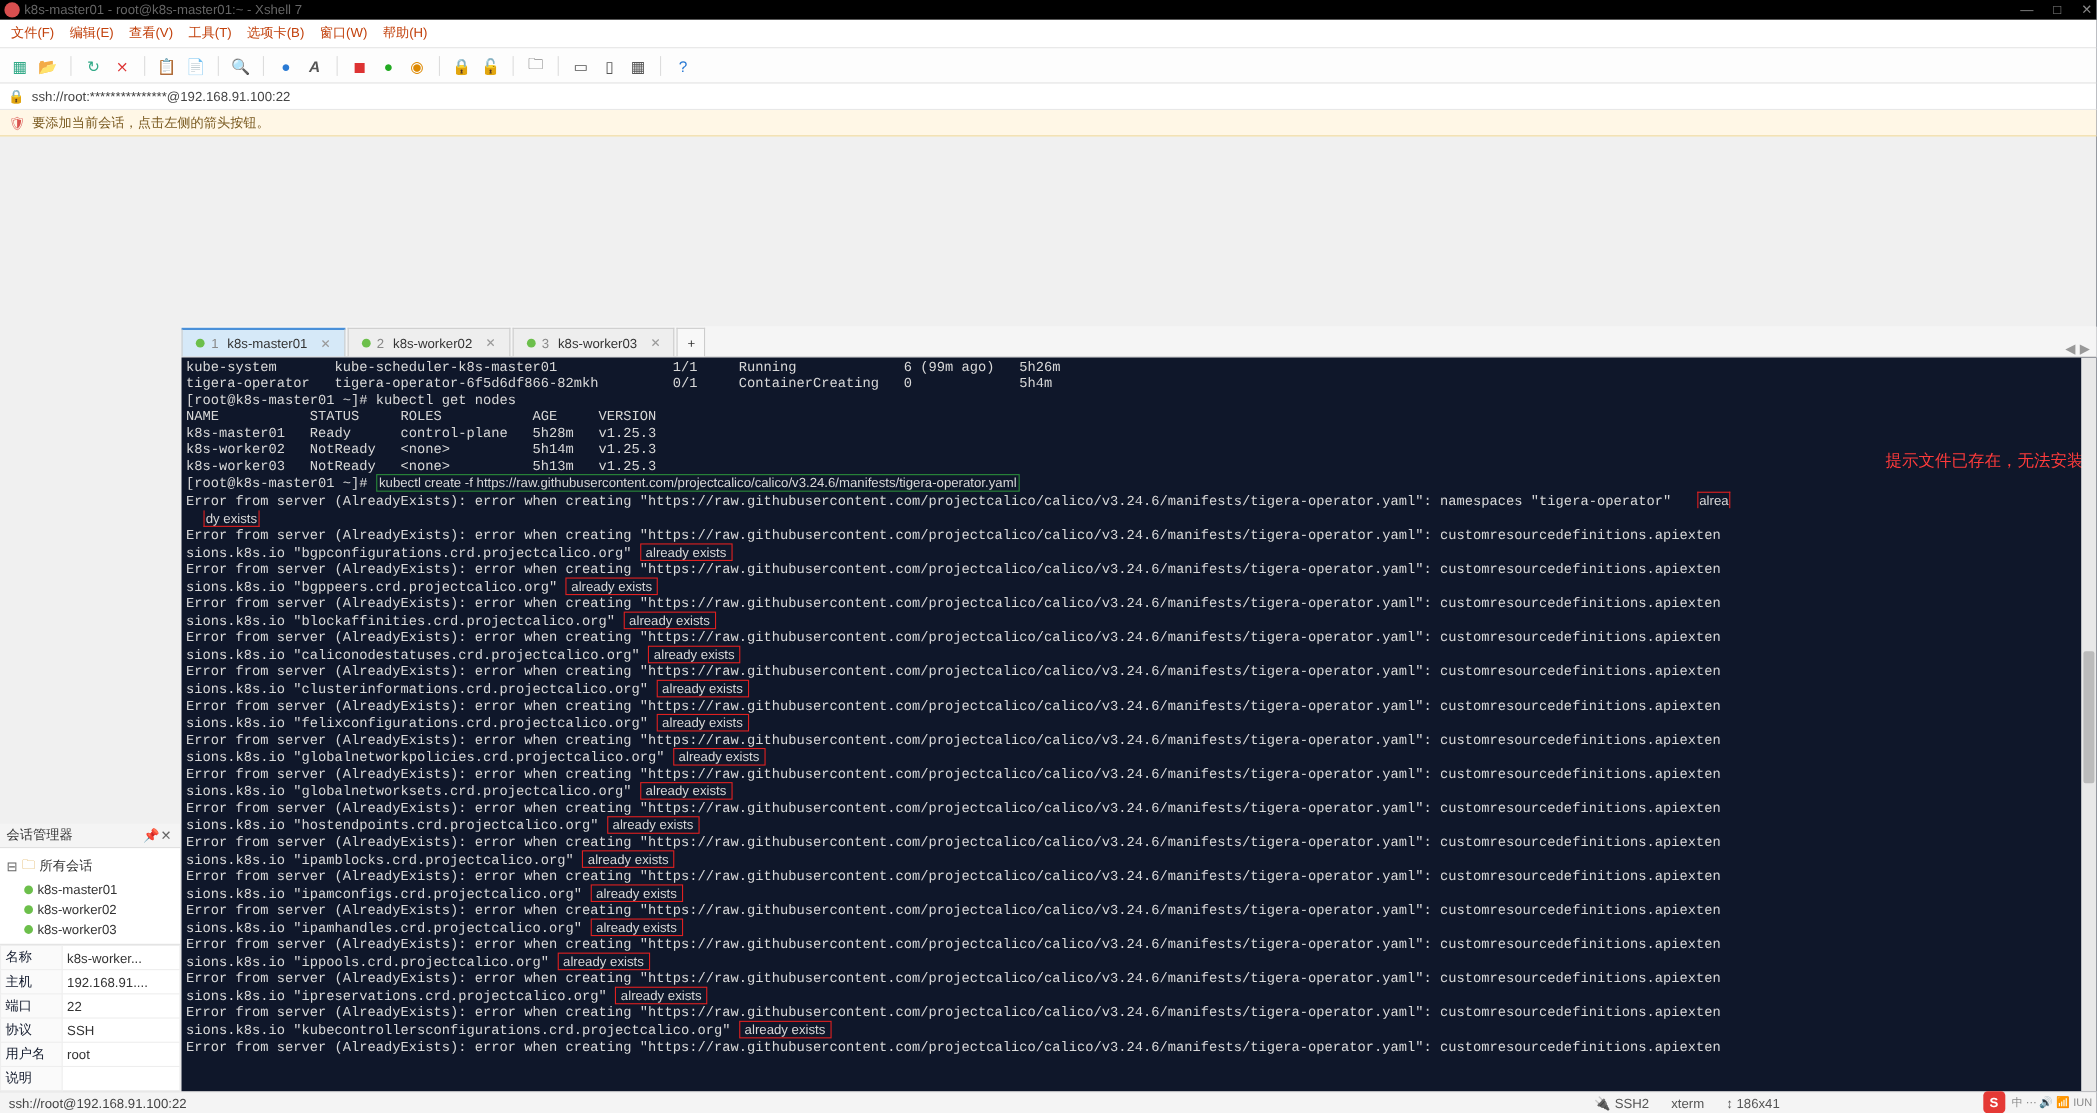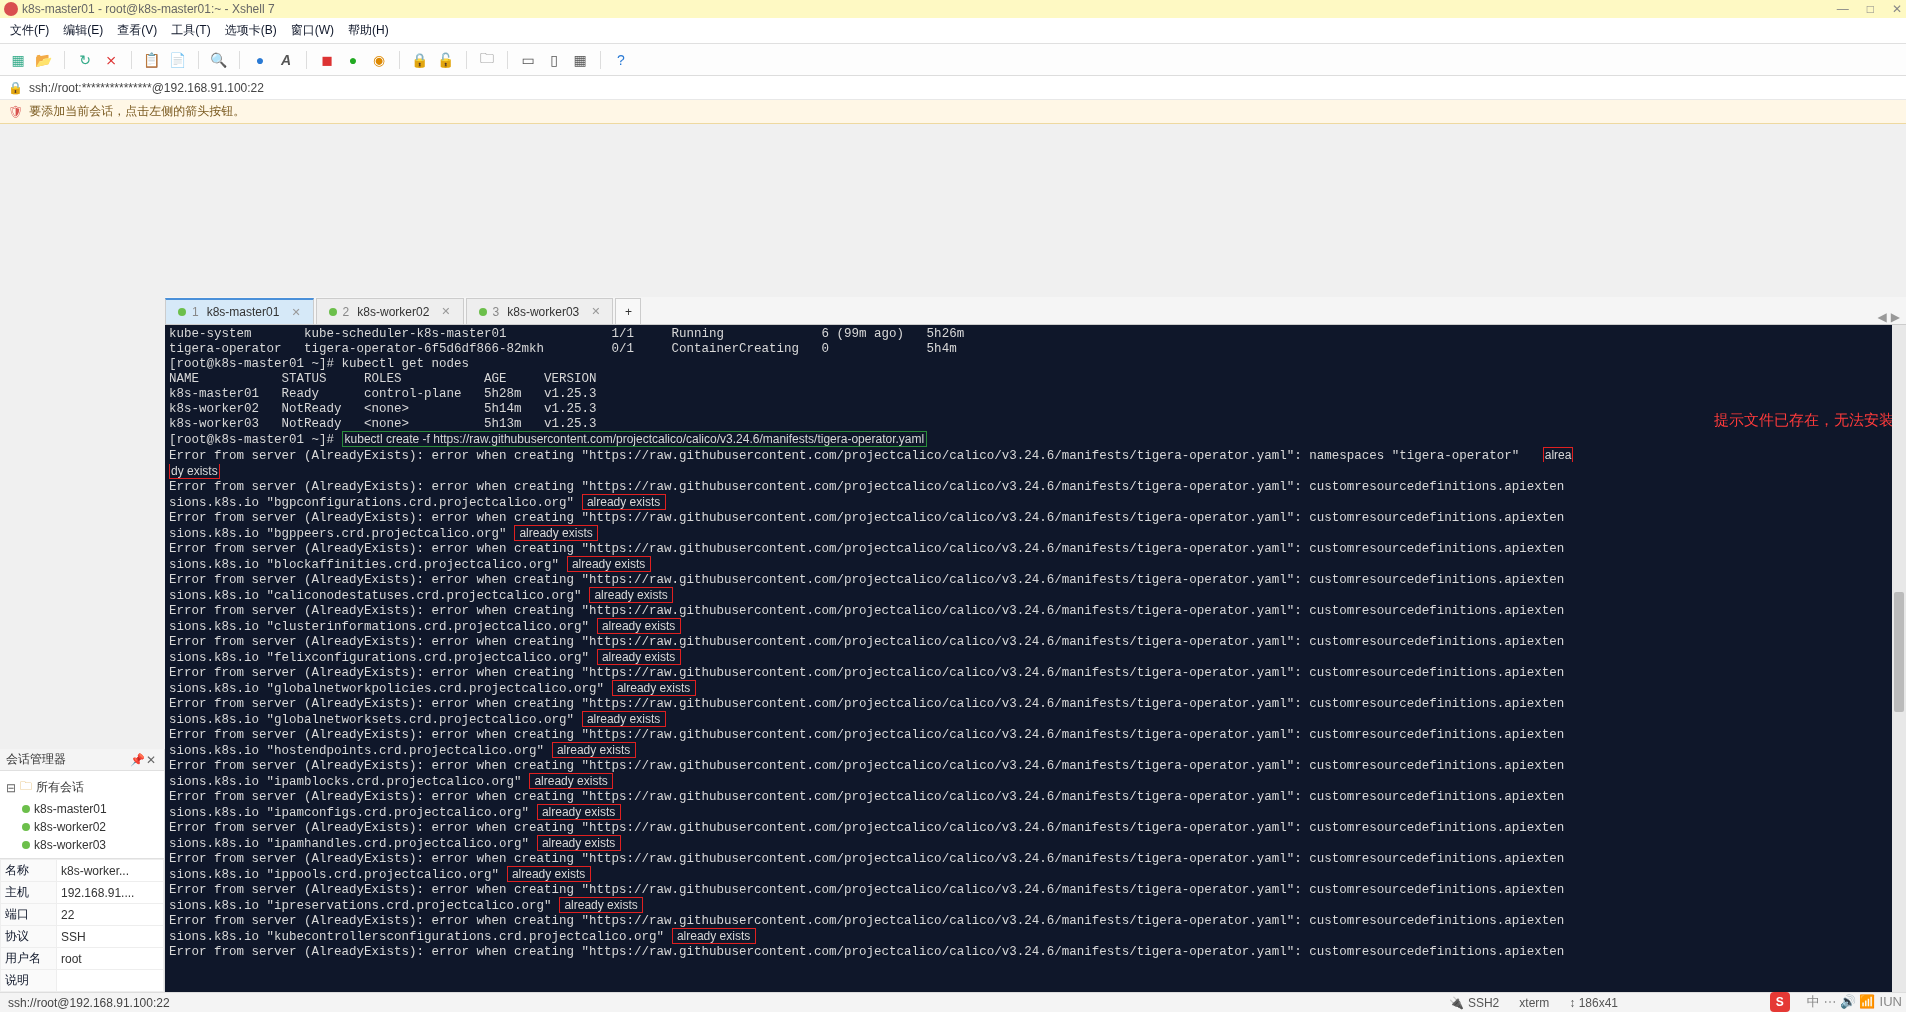--- a/index.html
+++ b/index.html
@@ -1,20 +1,20 @@
 <!DOCTYPE html>
 <html><head>
 <meta charset="utf-8">
 <style>
 * { margin: 0; padding: 0; box-sizing: border-box; font-family: "Microsoft YaHei", Tahoma, sans-serif; font-size: 12px; }
 body { background: #f0f0f0; overflow: hidden; width: 1906px; height: 1012px; }
-.title-bar { height: 18px; background: #fef9c3; display: flex; align-items: center; padding: 0 4px; color: #666; font-size: 11px; }
+.title-bar { height: 18px; background: #000000; display: flex; align-items: center; padding: 0 4px; color: #666; font-size: 11px; }
 .title-bar .icon { width: 14px; height: 14px; margin-right: 4px; background: #d94f4f; border-radius: 50%; display: inline-block; }
 .title-bar .wincontrols { margin-left: auto; display: flex; gap: 18px; color: #888; font-size: 14px; }
-.menu-bar { height: 26px; background: #fff; display: flex; align-items: center; padding: 0 10px; gap: 14px; color: #0f172a; border-bottom: 1px solid #e0e0e0; }
+.menu-bar { height: 26px; background: #fff; display: flex; align-items: center; padding: 0 10px; gap: 14px; color: #c2410c; border-bottom: 1px solid #e0e0e0; }
 .menu-bar span { cursor: default; }
 .toolbar { height: 32px; background: #fdfdfd; border-bottom: 1px solid #ddd; display: flex; align-items: center; padding: 0 8px; gap: 6px; }
 .toolbar .tb { width: 20px; height: 20px; display: inline-flex; align-items: center; justify-content: center; font-size: 14px; color: #555; }
 .toolbar .sep { width: 1px; height: 18px; background: #ddd; margin: 0 4px; }
 .address-bar { height: 24px; background: #fff; display: flex; align-items: center; padding: 0 8px; gap: 6px; border-bottom: 1px solid #e8e8e8; color: #444; }
 .lock { color: #e0a030; }
 .info-bar { height: 24px; background: #fff7e6; display: flex; align-items: center; padding: 0 8px; gap: 6px; color: #7a5a20; border-bottom: 1px solid #eed9a0; }
 .info-bar .shield { color: #d9534f; }
 .main { display: flex; height: calc(1012px - 18px - 26px - 32px - 24px - 24px - 20px); align-items: flex-end; }
 .sidebar { width: 165px; background: #fff; border-right: 1px solid #ddd; display: flex; flex-direction: column; }
@@ -39,30 +39,30 @@
 .tab .bullet { width: 8px; height: 8px; border-radius: 50%; background: #6cbf4b; display: inline-block; }
 .tab .num { color: #888; margin-right: 2px; }
 .tab .close { margin-left: 6px; color: #999; font-size: 11px; }
 .tab.add { width: 22px; justify-content: center; background: #f8f8f8; }
 .tab-nav { margin-left: auto; padding: 0 6px; color: #999; display: flex; gap: 4px; }
 .terminal { flex: 1; background: #0f172a; color: #d8d8d8; font-family: Consolas, "Courier New", monospace; font-size: 12.5px; line-height: 15px; padding: 2px 4px; white-space: pre; overflow: hidden; position: relative; }
 .terminal .cmd-box { border: 1px solid #2a8c3a; padding: 0 2px; display: inline; }
 .terminal .annot { color: #ff3b3b; position:absolute; right: 12px; top: 88px; font-family: "Microsoft YaHei"; font-size: 15px; }
 .terminal .hl { border: 1px solid #e02020; padding: 0 1px; display: inline; margin: -1px 0; }
 .terminal .hl-top { border: 1px solid #e02020; border-bottom: none; padding: 0 1px; display: inline; margin: -1px 16px; }
-.terminal .hl-bot { border: 1px solid #e02020; border-top: none; padding: 0 1px; display: inline; margin: -1px 0; }
+.terminal .hl-bot { border: 1px solid #e02020; border-top: none; padding: 0 1px; display: inline; margin: -1px 16px; }
 .terminal .scrollbar { position: absolute; right: 0; top: 0; bottom: 0; width: 14px; background: #e8e8e8; }
 .terminal .scrollbar .thumb { position: absolute; left: 2px; right: 2px; top: 40%; height: 120px; background: #bbb; border-radius: 2px; }
 .status-bar { height: 20px; background: #f4f4f4; border-top: 1px solid #ddd; display: flex; align-items: center; padding: 0 8px; color: #444; gap: 20px; }
 .status-bar .seg { display: flex; align-items: center; gap: 4px; }
 .status-bar .spacer { flex: 1; }
 .status-bar .r { color: #555; }
 .tray { position: absolute; right: 4px; bottom: 0; height: 20px; display: flex; align-items: center; gap: 6px; }
 .tray .s-icon { width: 20px; height: 20px; background: #e53935; border-radius: 4px; color: #fff; display: flex; align-items: center; justify-content: center; font-size: 12px; font-weight: bold; }
-.tray .tiny { font-size: 13px; color: #888; margin-left: 11px; }
+.tray .tiny { font-size: 10px; color: #888; }
 </style>
 </head>
 <body>
 
 <div class="title-bar">
   <span class="icon"></span>
   <span>k8s-master01 - root@k8s-master01:~ - Xshell 7</span>
   <div class="wincontrols">
     <span>—</span>
     <span>□</span>

